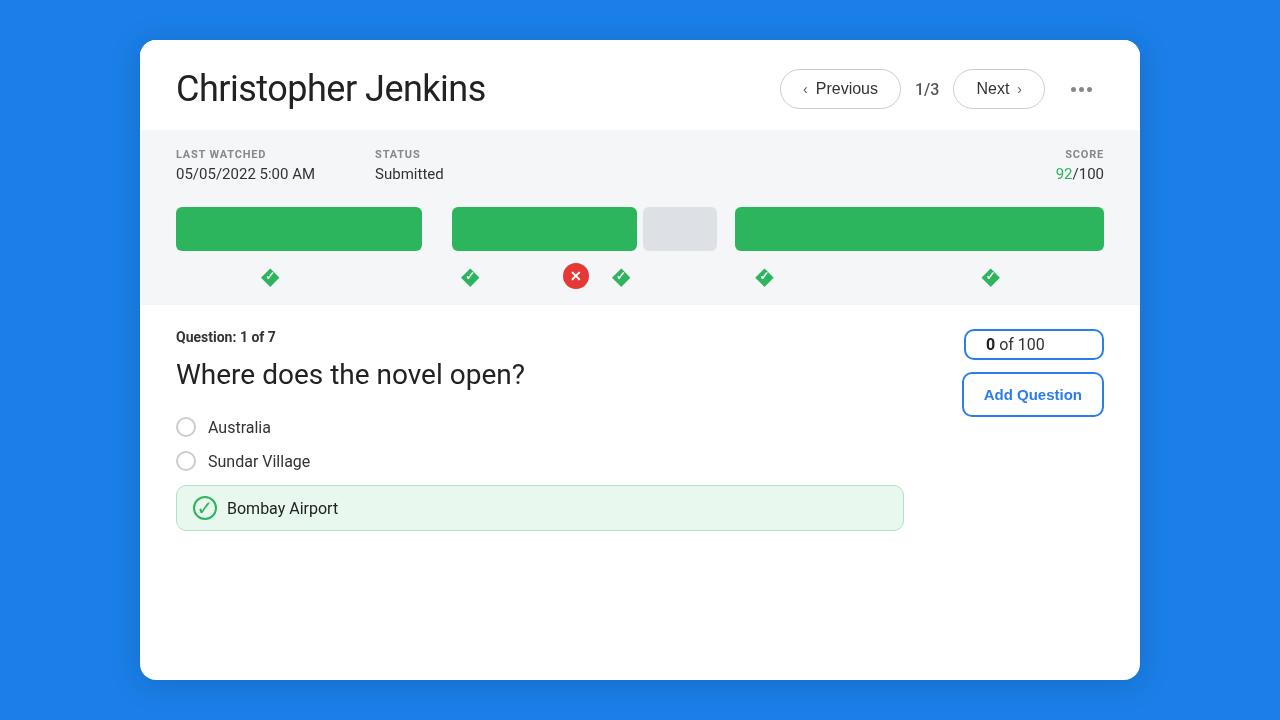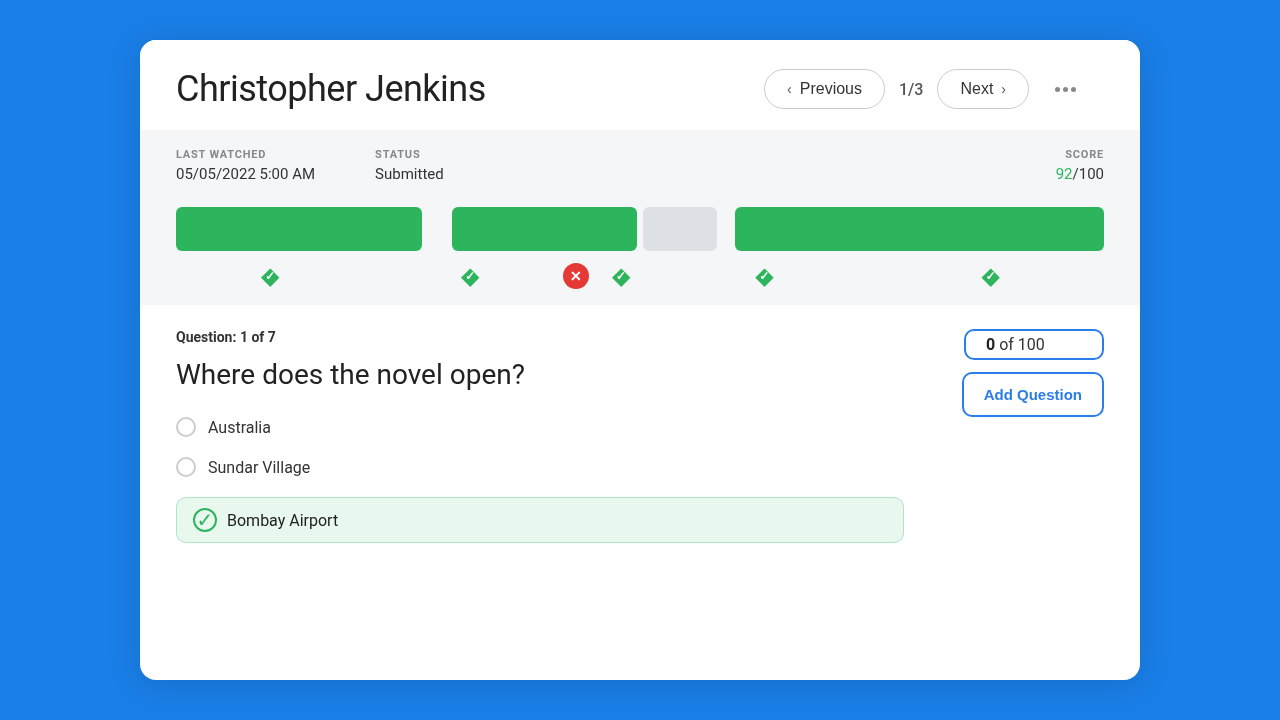--- a/index.html
+++ b/index.html
@@ -17,21 +17,21 @@
       width: 1000px;
       min-height: 640px;
       padding: 0;
       overflow: hidden;
       box-shadow: 0 4px 32px rgba(0,0,0,0.15);
     }
     .header {
       display: flex;
       align-items: center;
       justify-content: space-between;
-      padding: 28px 52px 20px 36px;
+      padding: 28px 36px 20px 36px;
       background: #ffffff;
     }
     .title {
       font-size: 36px;
       font-weight: 400;
       color: #222;
       letter-spacing: -0.5px;
     }
     .nav-area {
       display: flex;
@@ -173,21 +173,21 @@
     .question-text {
       font-size: 28px;
       font-weight: 400;
       color: #222;
       margin-bottom: 24px;
       line-height: 1.3;
     }
     .options-list {
       display: flex;
       flex-direction: column;
-      gap: 20px;
+      gap: 14px;
       margin-top: 16px;
     }
     .option-row {
       display: flex;
       align-items: center;
       gap: 12px;
       font-size: 16px;
       color: #333;
     }
     .radio-circle {

